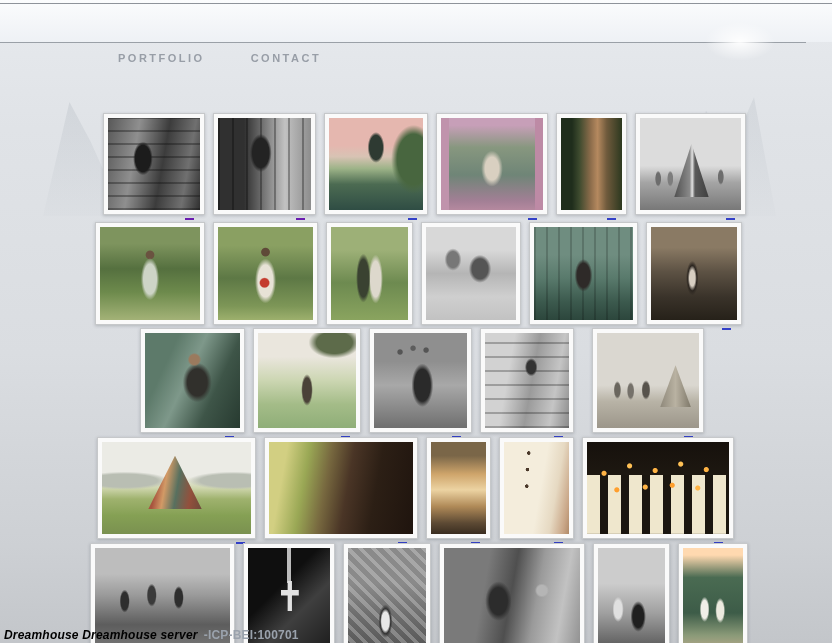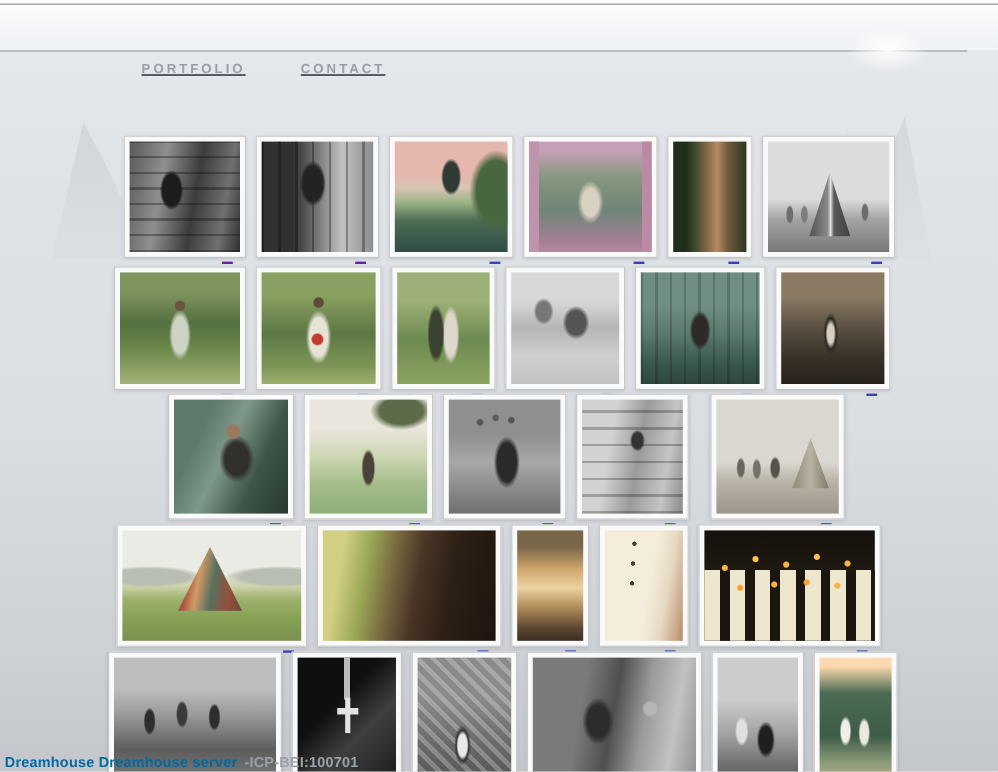--- a/index.html
+++ b/index.html
@@ -6,21 +6,21 @@
   body{
     width:832px;height:643px;overflow:hidden;position:relative;
     font-family:"Liberation Sans",sans-serif;
     background:linear-gradient(180deg,#e7eaee 0,#e0e3e7 20%,#dadde1 55%,#cdd0d4 85%,#c3c6ca 100%);
   }
   
   .topbar{position:absolute;top:0;left:0;width:832px;height:42px;
     background:linear-gradient(180deg,#fbfcfd 0,#eef1f5 100%);}
   .topline{position:absolute;top:3px;left:0;width:832px;height:1px;background:#8e939a;}
   .navline{position:absolute;top:42px;left:0;width:806px;height:1px;background:#9aa0a7;}
-  .nav{position:absolute;top:52px;left:118px;display:flex;gap:46px;text-decoration:underline;}
+  .nav{position:absolute;top:52px;left:118px;display:flex;gap:46px;}
   .nav a{font-size:11px;font-weight:bold;letter-spacing:2.5px;color:#989ea7;text-decoration:none;cursor:pointer;}
   
   .mtn{position:absolute;opacity:.55;pointer-events:none;}
   .m-left{left:36px;top:92px;width:88px;height:124px;
     background:linear-gradient(180deg,rgba(140,150,160,.35),rgba(140,150,160,.05));
     clip-path:polygon(8% 100%,38% 8%,62% 40%,100% 100%,0 100%);}
   .m-right{left:676px;top:84px;width:100px;height:132px;
     background:linear-gradient(180deg,rgba(140,150,160,.30),rgba(140,150,160,.04));
     clip-path:polygon(0 100%,30% 20%,55% 50%,78% 10%,100% 100%);}
   .cloud{position:absolute;left:690px;top:14px;width:100px;height:55px;
@@ -179,21 +179,21 @@
     linear-gradient(180deg,#cccccc 0 30%,#a0a0a0 55%,#5a5a5a 85%,#3f3f3f 100%);}
   .p28{background:
     radial-gradient(ellipse 7px 18px at 36% 52%,#f0efe8 0 50%,rgba(0,0,0,0) 70%),
     radial-gradient(ellipse 7px 18px at 62% 53%,#eceadf 0 50%,rgba(0,0,0,0) 70%),
     linear-gradient(180deg,#ffd9b0 0 6%,#4a6b52 25%,#3d5c48 55%,#8a9a78 74%,#b5a88a 86%,#9a8a6a 100%);}
   
   .footer{position:absolute;left:0;bottom:1px;width:832px;z-index:60;
     display:flex;align-items:baseline;white-space:nowrap;
     font-size:12px;font-weight:bold;letter-spacing:.2px;}
   .footer .addr{color:#0a0a0a;}
-  .footer .mail{color:#0369a1;text-decoration:none;margin-left:4px;cursor:pointer;}
+  .footer .mail{color:#000000;text-decoration:none;margin-left:4px;cursor:pointer;font-style:italic;}
   .footer .icp{color:#9aa2ac;margin-left:6px;}
 </style>
 </head>
 <body>
 
 <div>
   <div class="topbar"></div>
   <div class="topline"></div>
   <div class="navline"></div>
 

